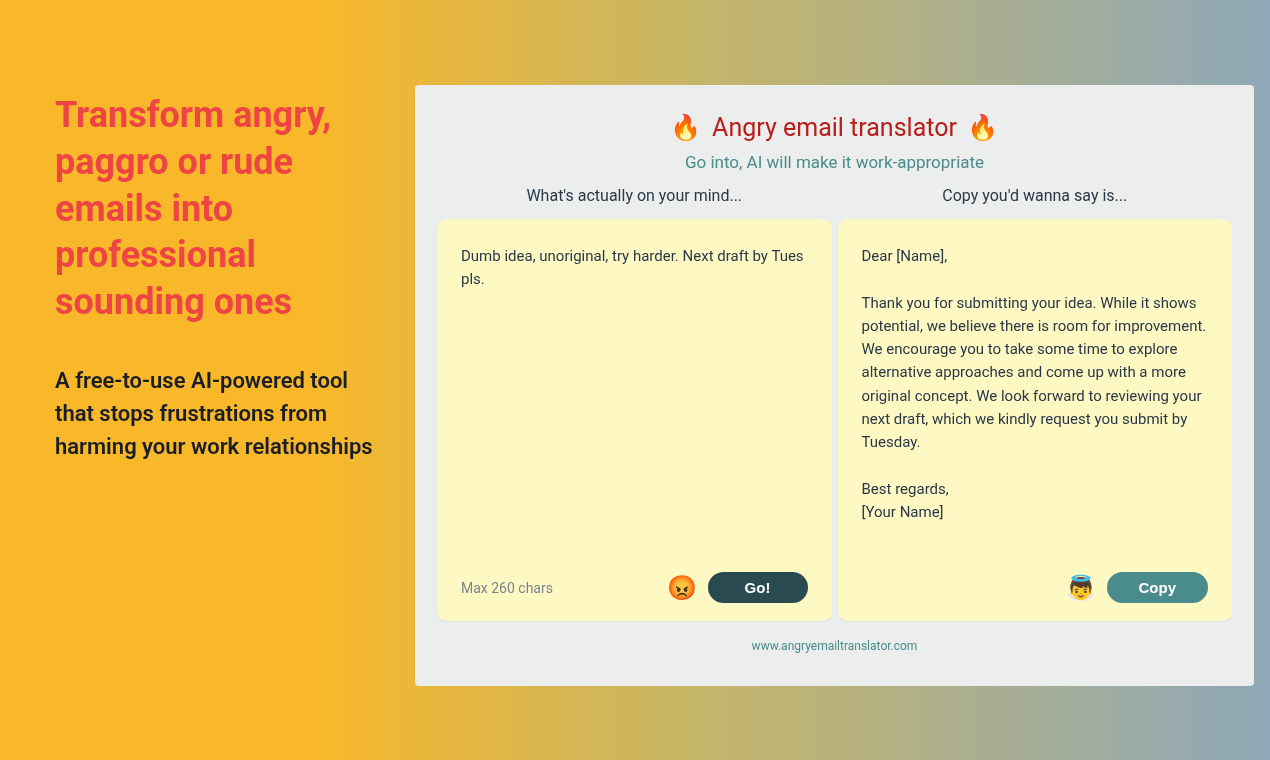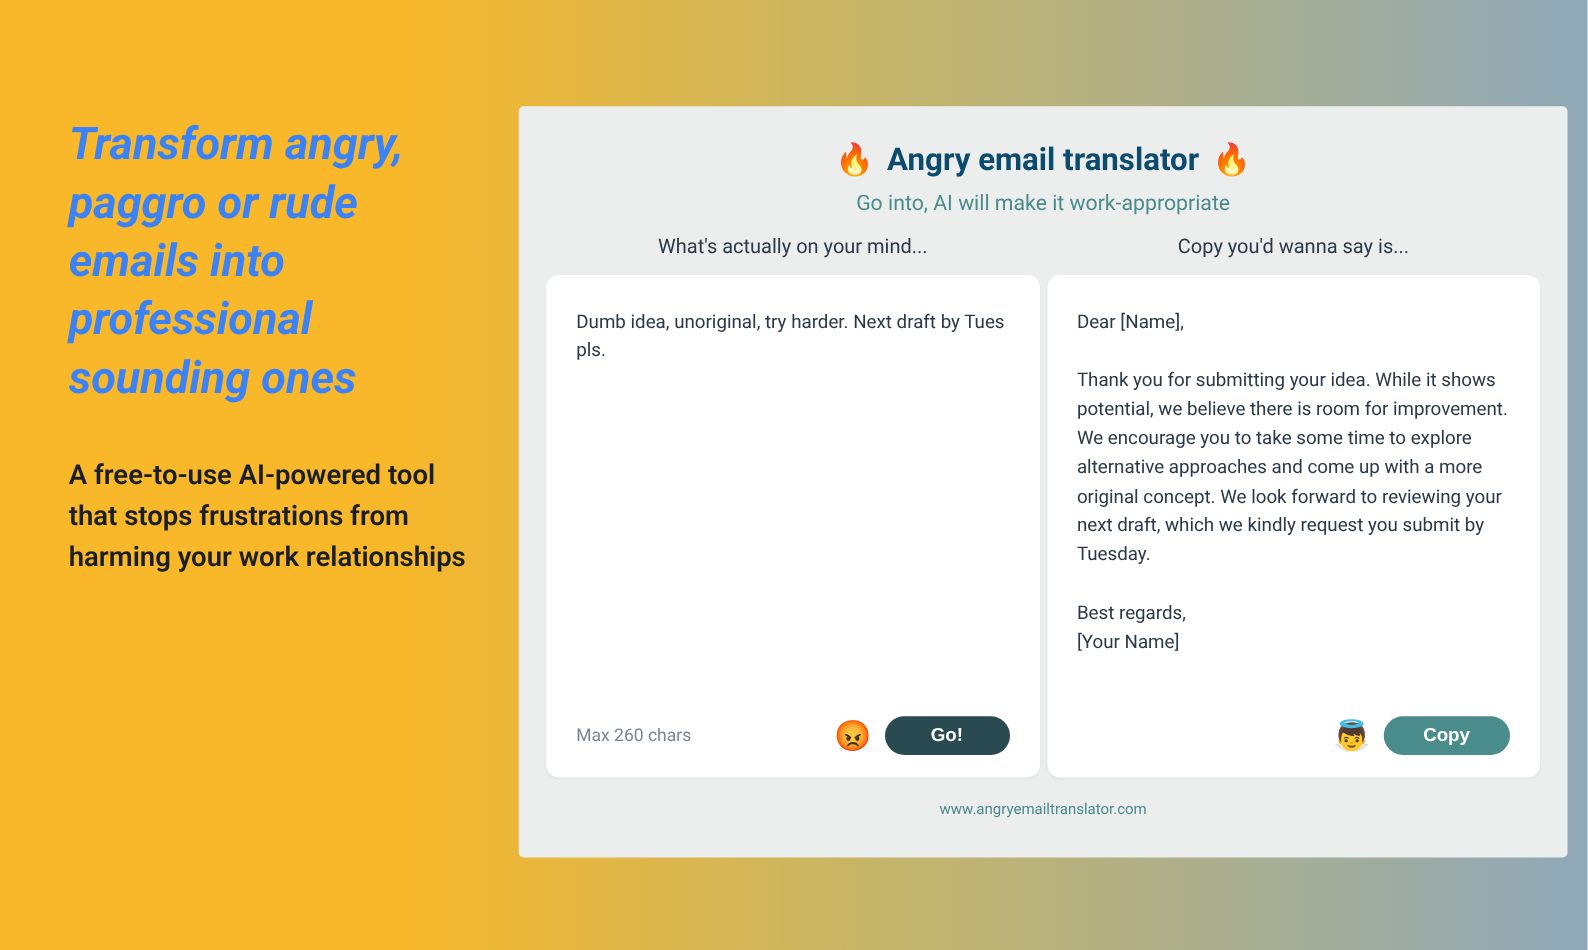--- a/index.html
+++ b/index.html
@@ -13,24 +13,23 @@
     }
     .left-column {
       position: absolute;
       left: 55px;
       top: 92px;
       width: 320px;
     }
     .headline {
       font-size: 36px;
       font-weight: 700;
-      color: #3b82f6;
+      color: #ef4444;
       line-height: 1.3;
       margin-bottom: 38px;
-      font-style: italic;
     }
     .subheadline {
       font-size: 22px;
       font-weight: 600;
       color: #1a1e26;
       line-height: 1.5;
     }
     .app-panel {
       position: absolute;
       left: 415px;
@@ -40,22 +39,22 @@
       background: #eceeed;
       border-radius: 4px;
       padding: 28px 22px 14px 22px;
     }
     .app-header {
       text-align: center;
       margin-bottom: 8px;
     }
     .app-title {
       font-size: 25px;
-      font-weight: 700;
-      color: #0c4a6e;
+      font-weight: 400;
+      color: #b91c1c;
       margin-bottom: 10px;
     }
     .app-tagline {
       font-size: 17px;
       color: #4a8b8b;
       margin-bottom: 14px;
     }
     .columns {
       display: flex;
       gap: 6px;
@@ -65,21 +64,21 @@
       display: flex;
       flex-direction: column;
     }
     .col-label {
       text-align: center;
       font-size: 16px;
       color: #2a3848;
       margin-bottom: 14px;
     }
     .card {
-      background: #ffffff;
+      background: #fef9c3;
       border-radius: 10px;
       padding: 26px 24px 18px 24px;
       height: 402px;
       display: flex;
       flex-direction: column;
       box-shadow: 0 1px 2px rgba(0,0,0,0.05);
     }
     .card-content {
       flex: 1;
       font-size: 15px;

